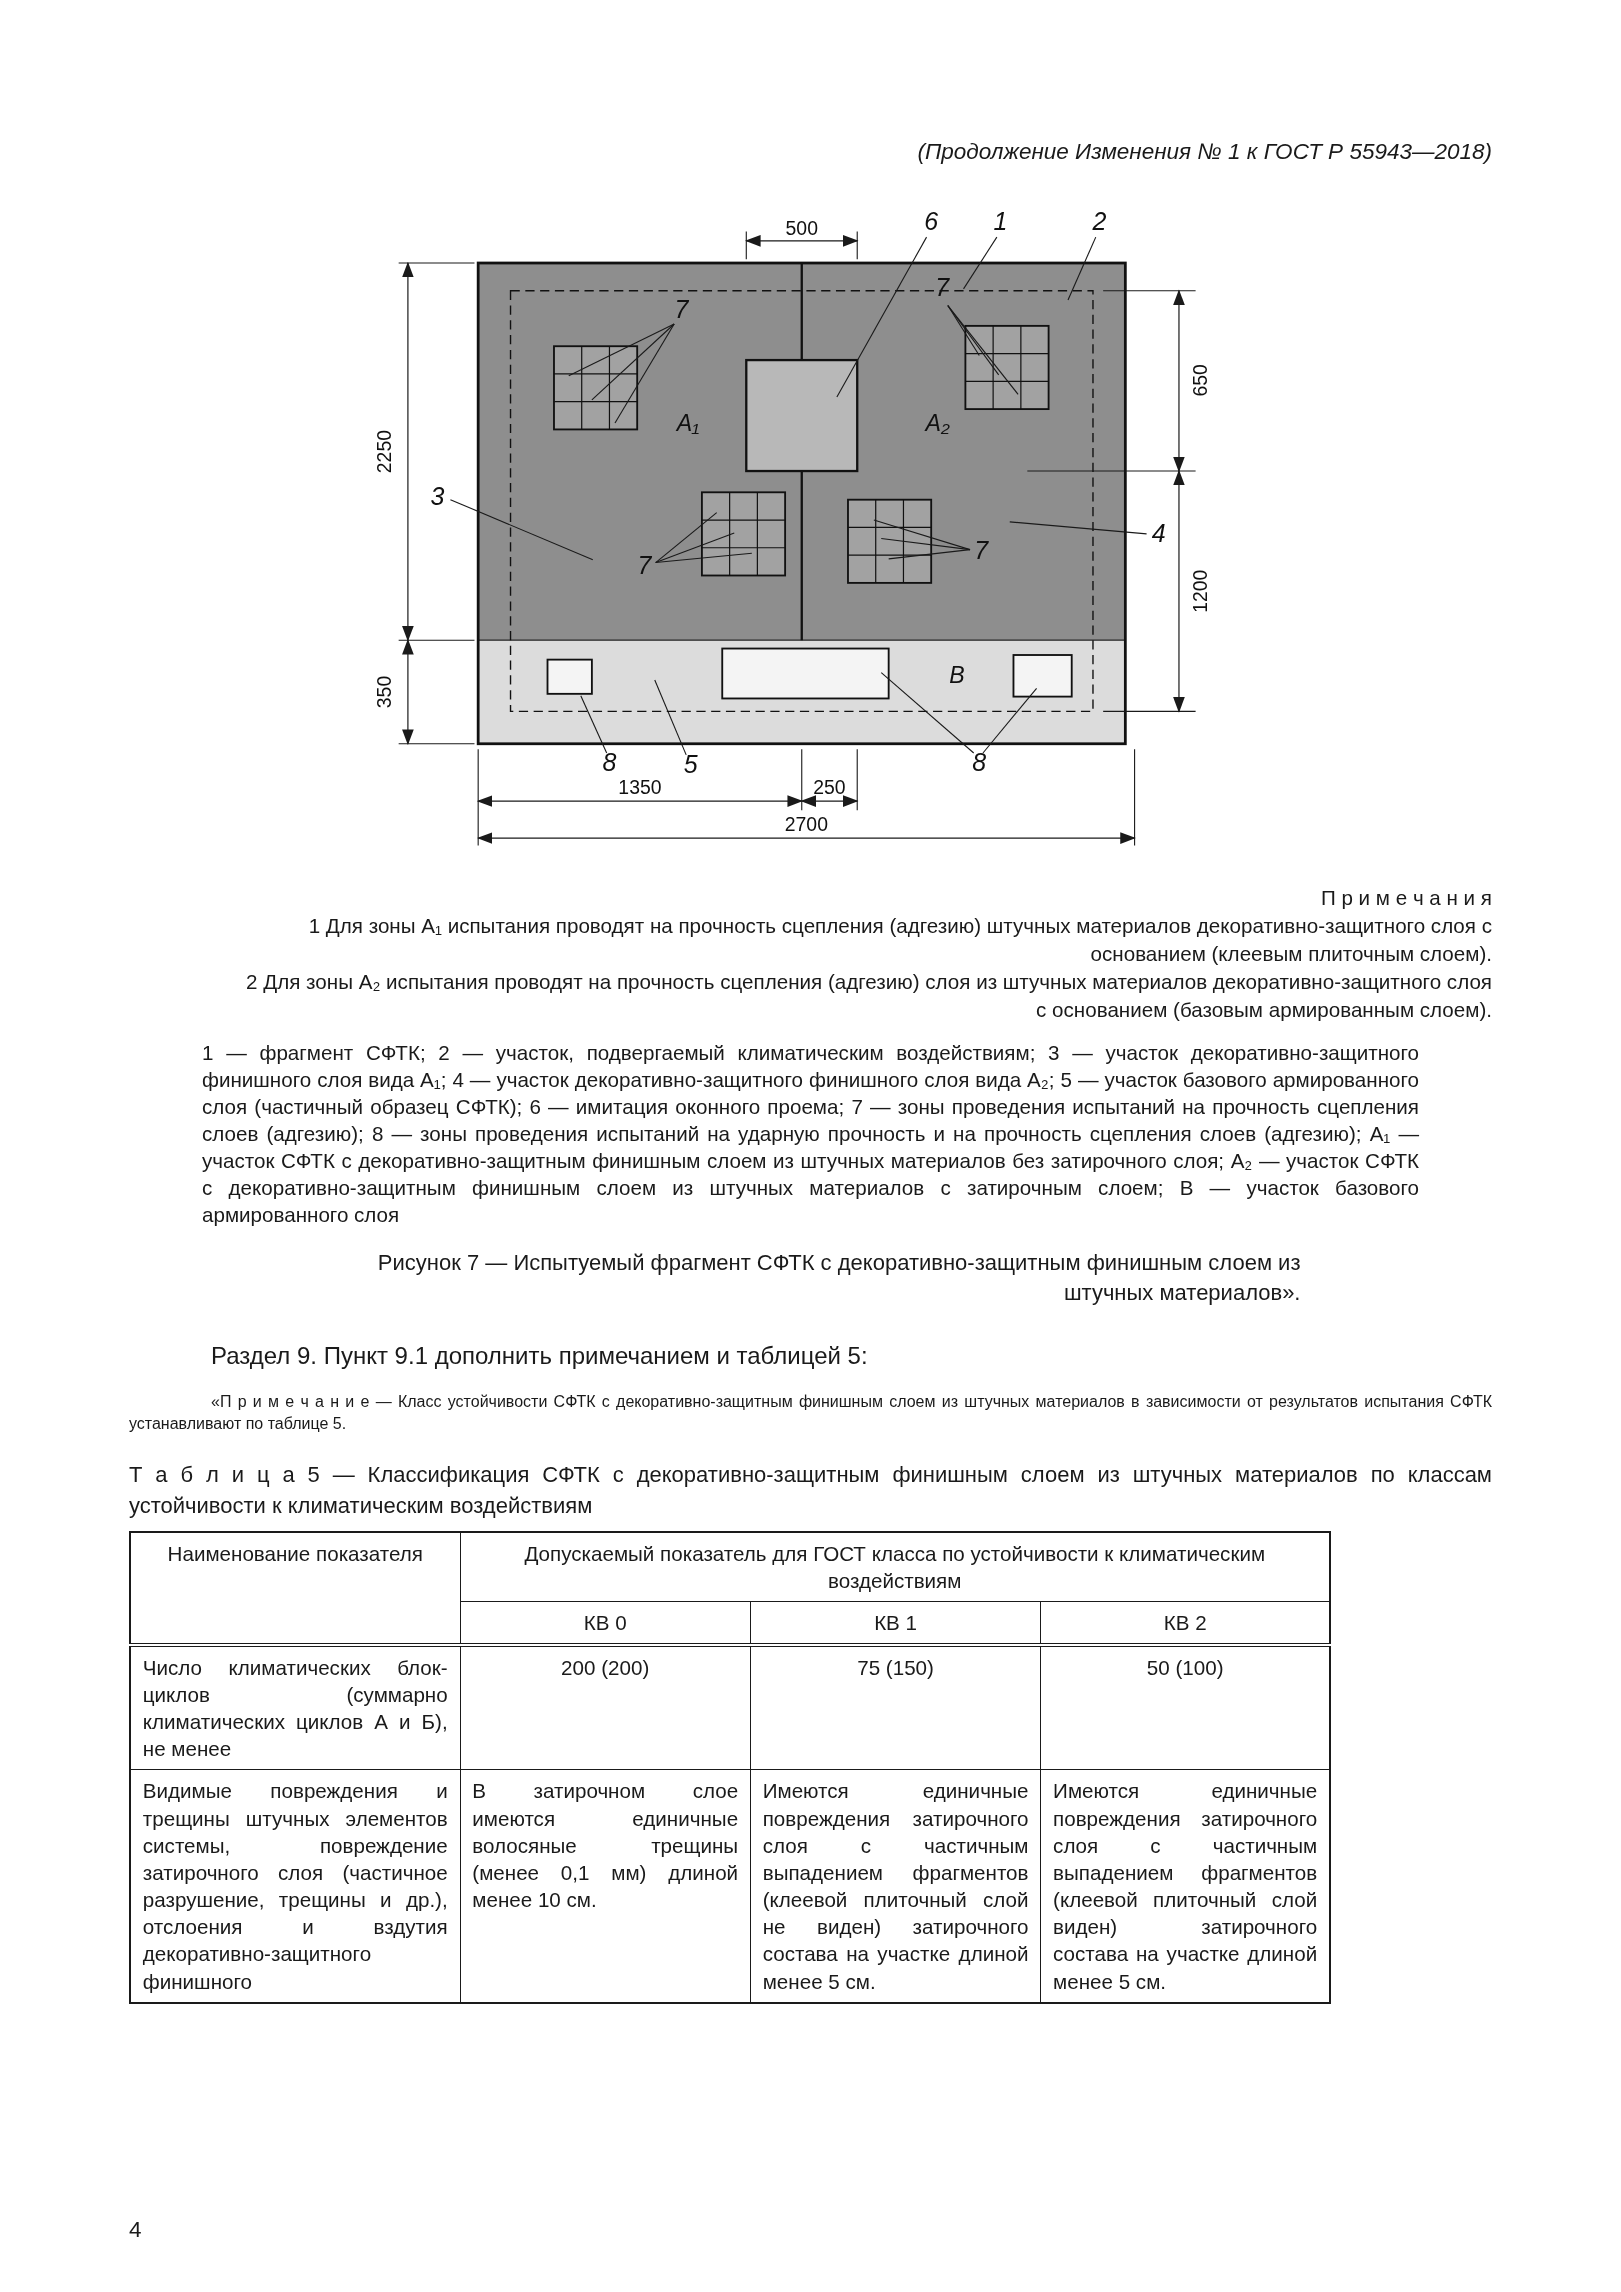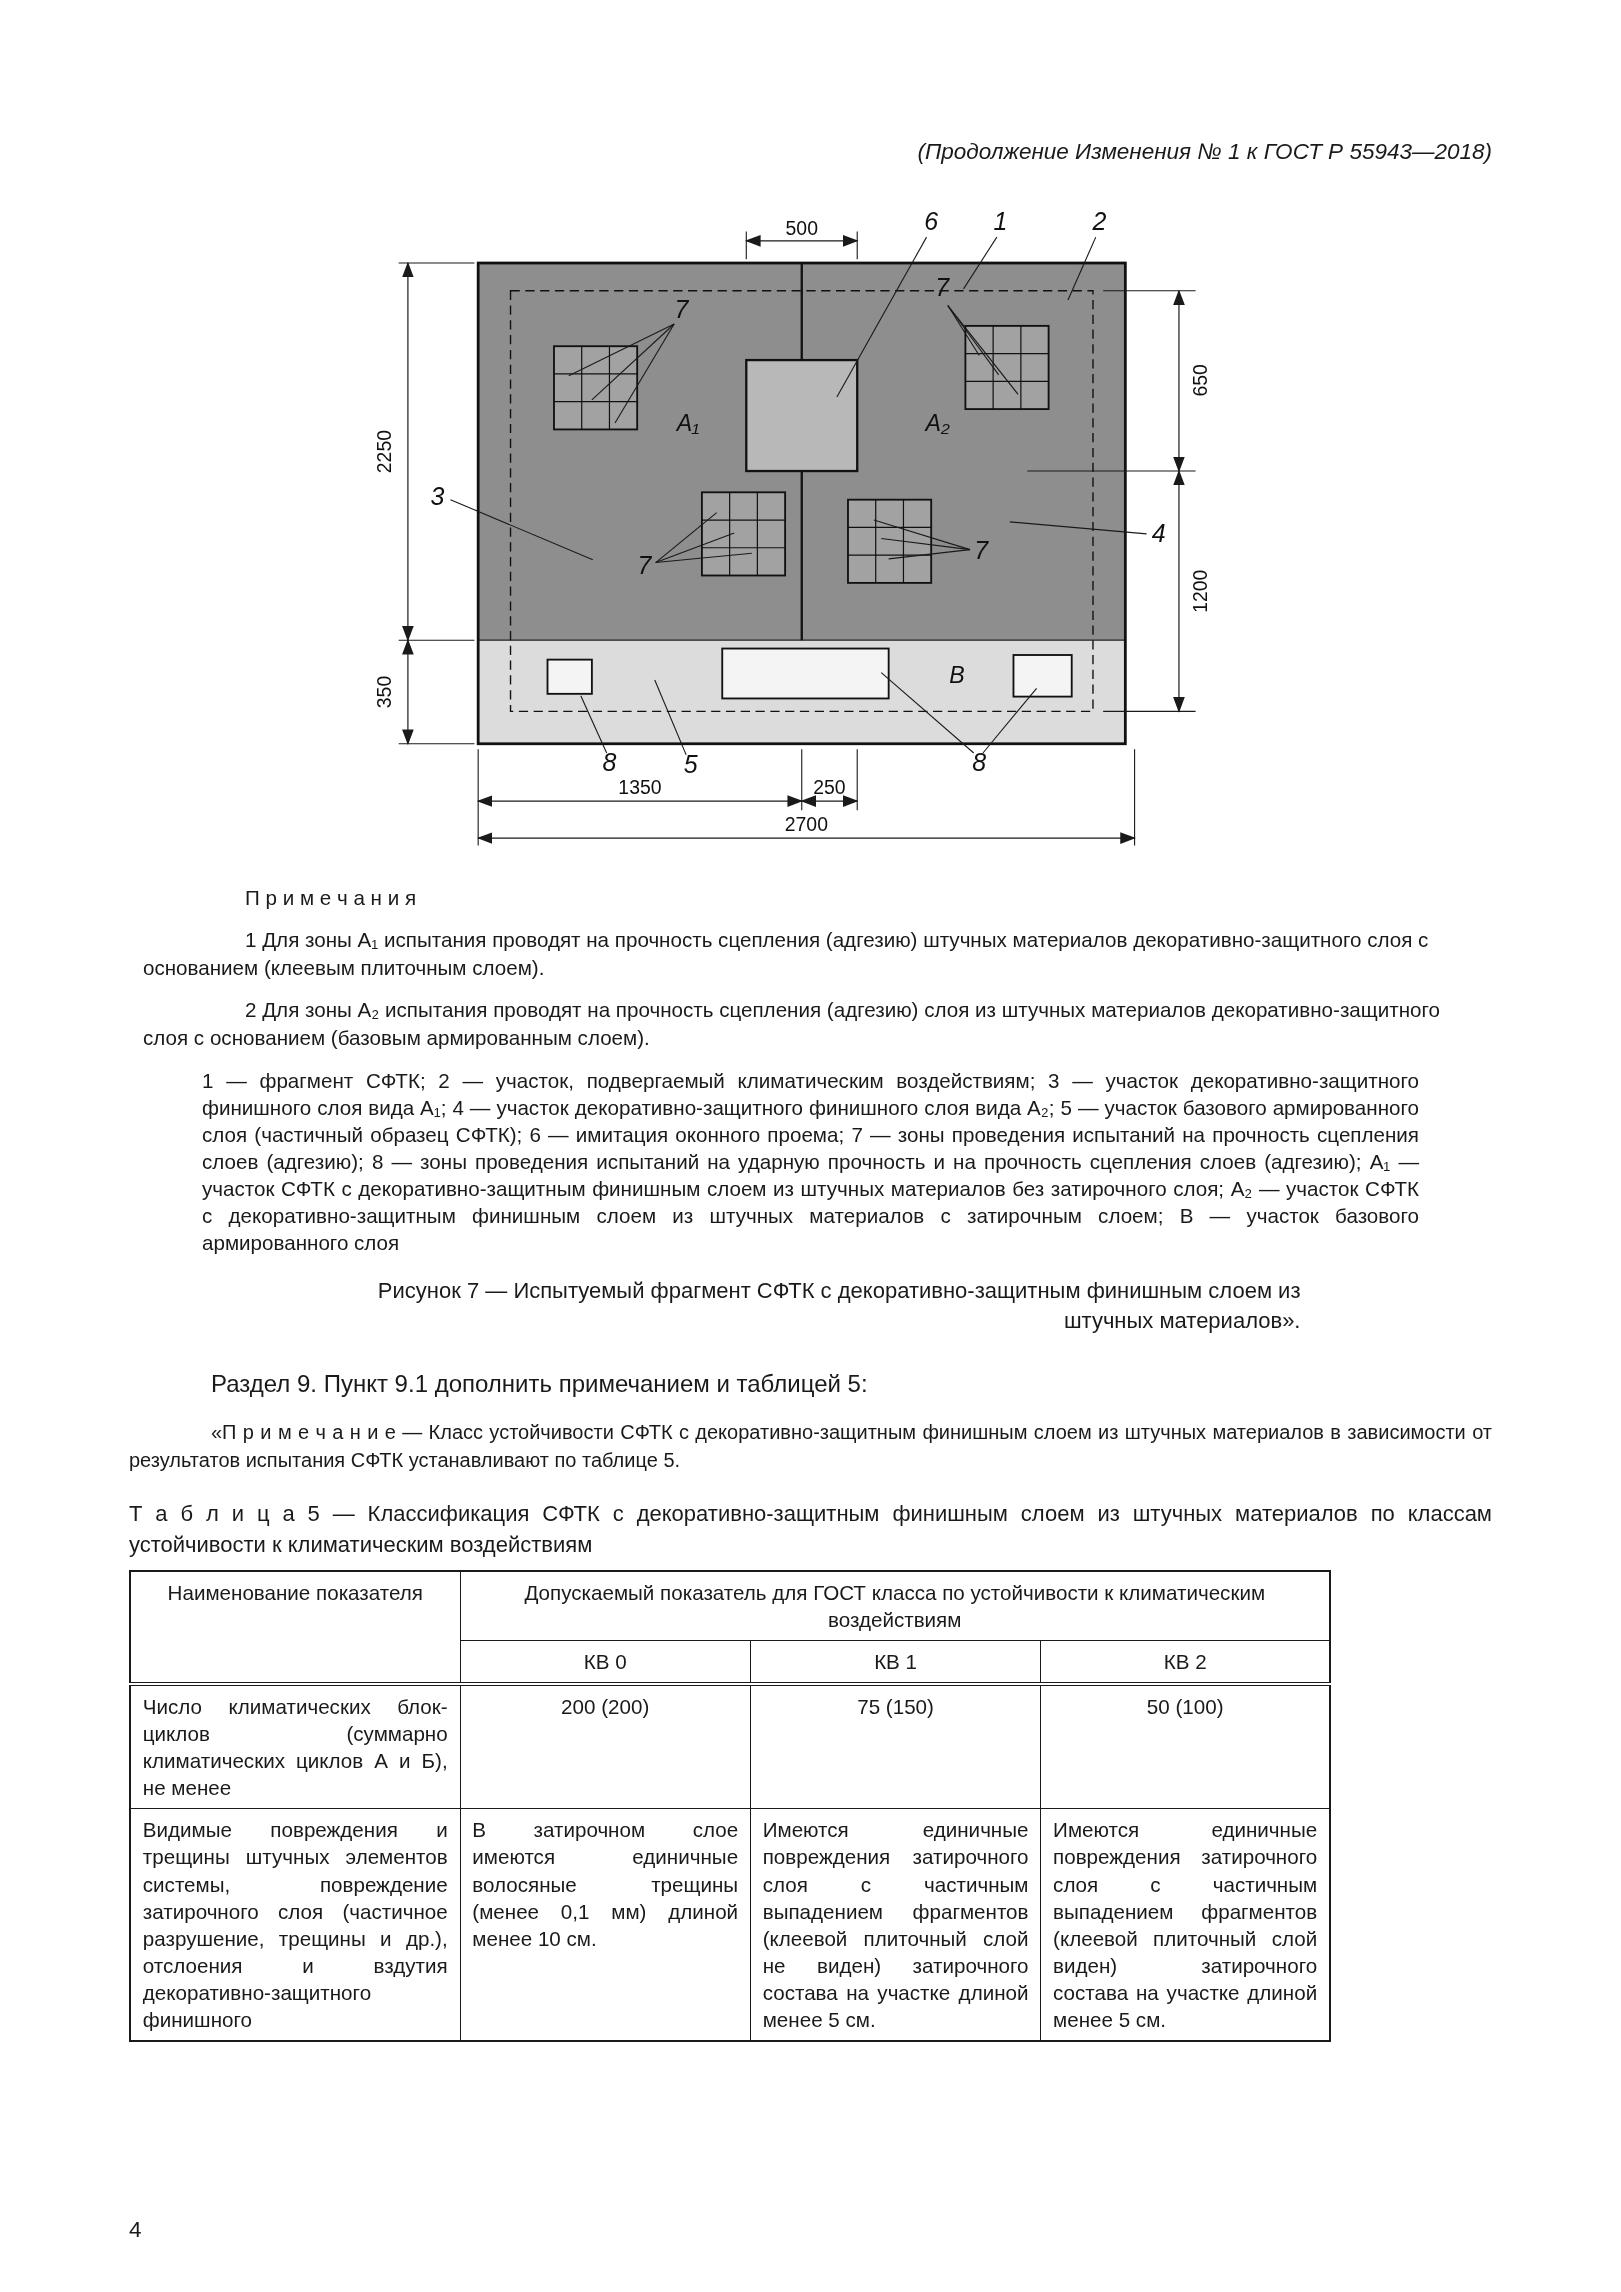--- a/index.html
+++ b/index.html
@@ -5,26 +5,26 @@
   html,body{margin:0;padding:0;background:#e8e8e8;}
   .page{position:relative;width:1621px;height:2293px;background:#ffffff;margin:0 auto;
         font-family:"Liberation Sans",sans-serif;color:#1a1a1a;overflow:hidden;}
   .hdr{margin:139px 129px 0;text-align:right;font-style:italic;font-size:22.5px;}
   .fig{display:block;margin:33px auto 0;}
   svg text{font-family:"Liberation Sans",sans-serif;fill:#111;}
   .dim{font-size:21px;}
   .lbl{font-size:27px;font-style:italic;}
   .zone{font-size:25px;font-style:italic;}
   .notes{margin:29px 129px 0;font-size:20.6px;line-height:1.36;}
-  .notes p{margin:14px;}
+  .notes p{margin:0;text-align:right;}
   .notes .ind{text-indent:102px;}
   .legend{margin:15.7px 202px 0;font-size:20.6px;line-height:1.31;text-align:justify;}
   .caption{margin:19.6px auto 0;width:980px;text-align:right;font-size:22px;line-height:1.38;}
   .section{margin:33px 129px 0;text-indent:82px;font-size:24px;}
-  .notepara{margin:21.6px 129px 0;text-indent:82px;font-size:20px;line-height:1.36;text-align:justify;}
+  .notepara{margin:21.6px 129px 0;text-indent:82px;font-size:16px;line-height:1.36;text-align:justify;}
   .tbl-title{margin:25.5px 129px 0;font-size:22px;line-height:1.38;text-align:justify;}
   table.main{border-collapse:collapse;margin:9.8px 0 0 129px;width:1202px;font-size:20.6px;
              line-height:1.32;border:2.9px solid #1a1a1a;table-layout:fixed;}
   table.main td{border:1.5px solid #1a1a1a;padding:6.9px 11.8px;vertical-align:top;}
   .th-c{text-align:center;vertical-align:middle;}
   .dbl{border-bottom:4.9px double #1a1a1a !important;}
   .val{text-align:center;vertical-align:bottom;padding-bottom:11.8px;}
   .jst{text-align:justify;}
   .pagenum{position:absolute;left:129px;top:2217px;font-size:22.5px;}
 </style>

